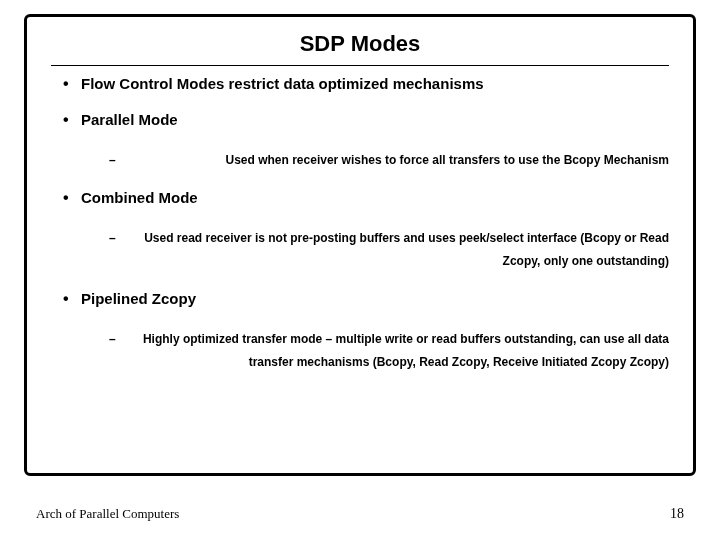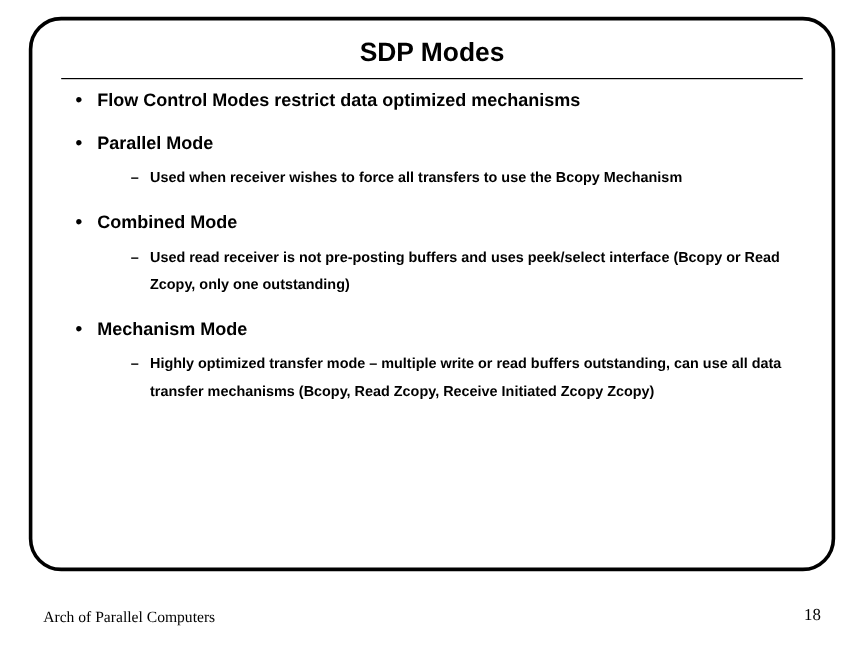--- a/index.html
+++ b/index.html
@@ -11,21 +11,21 @@
     color: #000;
     overflow: hidden;
   }
   .slide-frame {
     position: absolute;
     left: 24px;
     top: 14px;
     width: 672px;
     height: 462px;
     border: 3px solid #000;
-    border-radius: 27px;
+    border-radius: 6px;
     padding: 14px 24px 20px 24px;
   }
   .title-wrap {
     text-align: center;
     padding-bottom: 6px;
   }
   .title {
     font-size: 22px;
     font-weight: bold;
   }
@@ -50,21 +50,22 @@
   ul.top > li::before {
     content: "•";
     position: absolute;
     left: 2px;
     top: 0;
     font-size: 16px;
   }
   ul.sub {
     list-style: none;
     padding-left: 28px;
-    margin-top: 8px;
+    margin-top: 20px;
+    text-align: right;
   }
   ul.sub > li {
     position: relative;
     padding-left: 16px;
     font-size: 12px;
     font-weight: bold;
     line-height: 1.9;
   }
   ul.sub > li::before {
     content: "–";
@@ -113,21 +114,21 @@
     <li>
       <span>Combined Mode</span>
       <ul class="sub">
         <li>
           <span>Used read receiver is not pre-posting buffers and uses peek/select interface  (Bcopy or Read Zcopy, only one outstanding)</span>
         </li>
       </ul>
     </li>
 
     <li>
-      <span>Mechanism Mode</span>
+      <span>Pipelined Zcopy</span>
       <ul class="sub">
         <li>
           <span>Highly optimized transfer mode – multiple write or read buffers outstanding, can use all data transfer mechanisms (Bcopy, Read Zcopy, Receive Initiated Zcopy Zcopy)</span>
         </li>
       </ul>
     </li>
   </ul>
 </div>
 
 <div class="footer-left">Arch of Parallel Computers</div>

